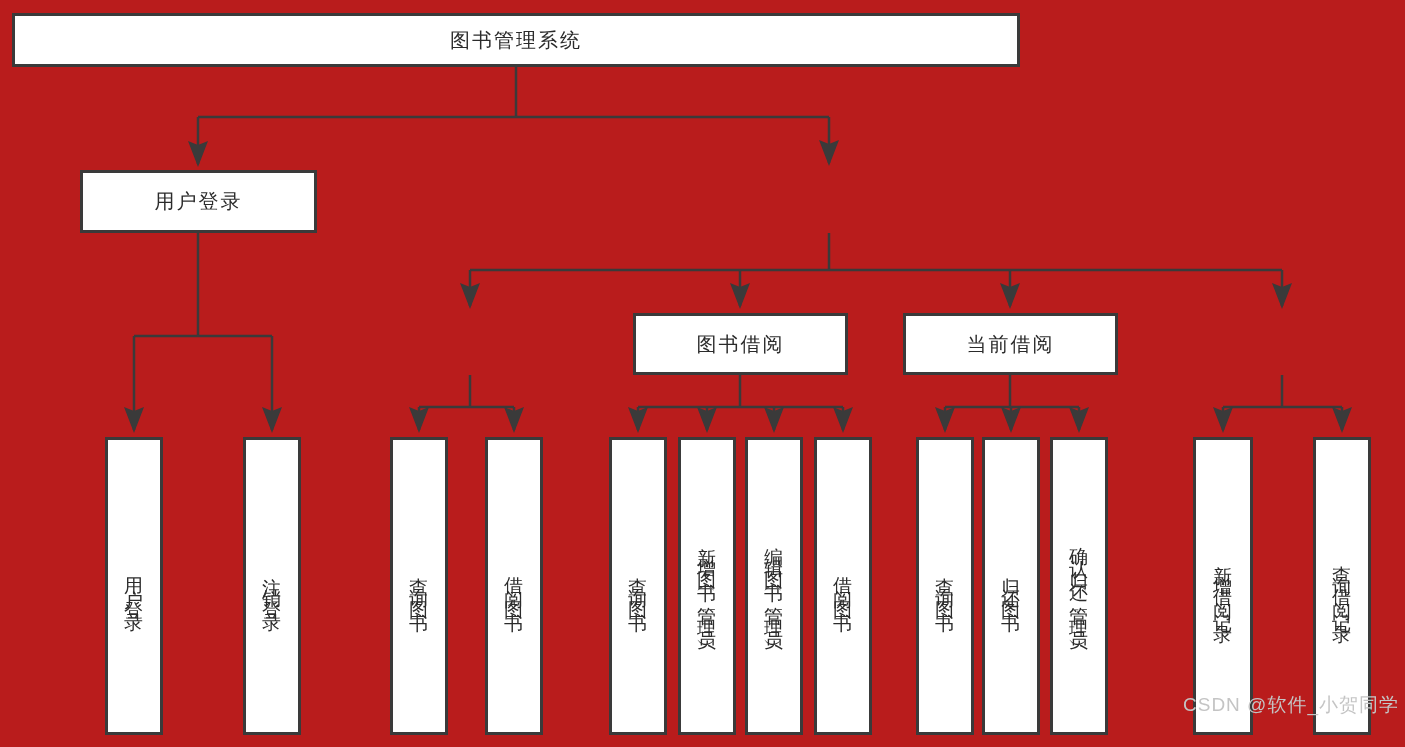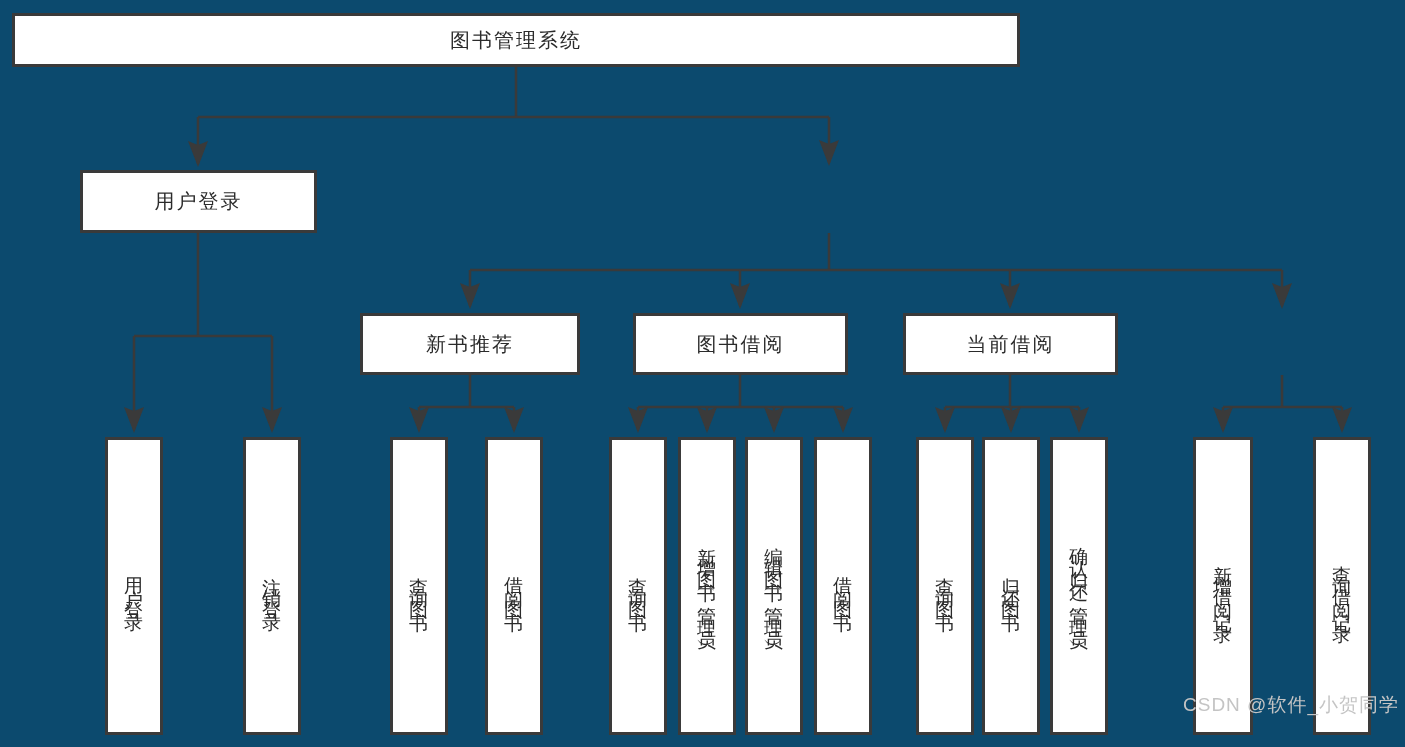--- a/index.html
+++ b/index.html
@@ -1,20 +1,20 @@
 <!DOCTYPE html>
 <html lang="zh"><head>
 <meta charset="utf-8">
 <style>
   html, body { margin: 0; padding: 0; background: #ffffff; }
   #stage {
     position: relative;
     width: 1405px;
     height: 747px;
-    background: #0c4a6e;
+    background: #b91c1c;
     font-family: "Liberation Sans", "DejaVu Sans", sans-serif;
     overflow: hidden;
   }
   #wires {
     position: absolute;
     left: 0; top: 0;
     width: 1405px; height: 747px;
     z-index: 0;
   }
   .box {
@@ -112,23 +112,20 @@
   </svg>
 
   <div class="box" style="left:12px; top:13px; width:1008px; height:54px;">
     <span class="label-h">图书管理系统</span>
   </div>
 
   <div class="box" style="left:80px; top:170px; width:237px; height:63px;">
     <span class="label-h">用户登录</span>
   </div>
 
-  <div class="box lvl3" style="left:360px; width:220px;">
-    <span class="label-h">新书推荐</span>
-  </div>
   <div class="box lvl3" style="left:633px; width:215px;">
     <span class="label-h">图书借阅</span>
   </div>
   <div class="box lvl3" style="left:903px; width:215px;font-family:Liberation Serif, serif;">
     <span class="label-h">当前借阅</span>
   </div>
 
   <div class="box leaf" style="left:105px;">
     <span class="label-v">用户登录</span>
   </div>

